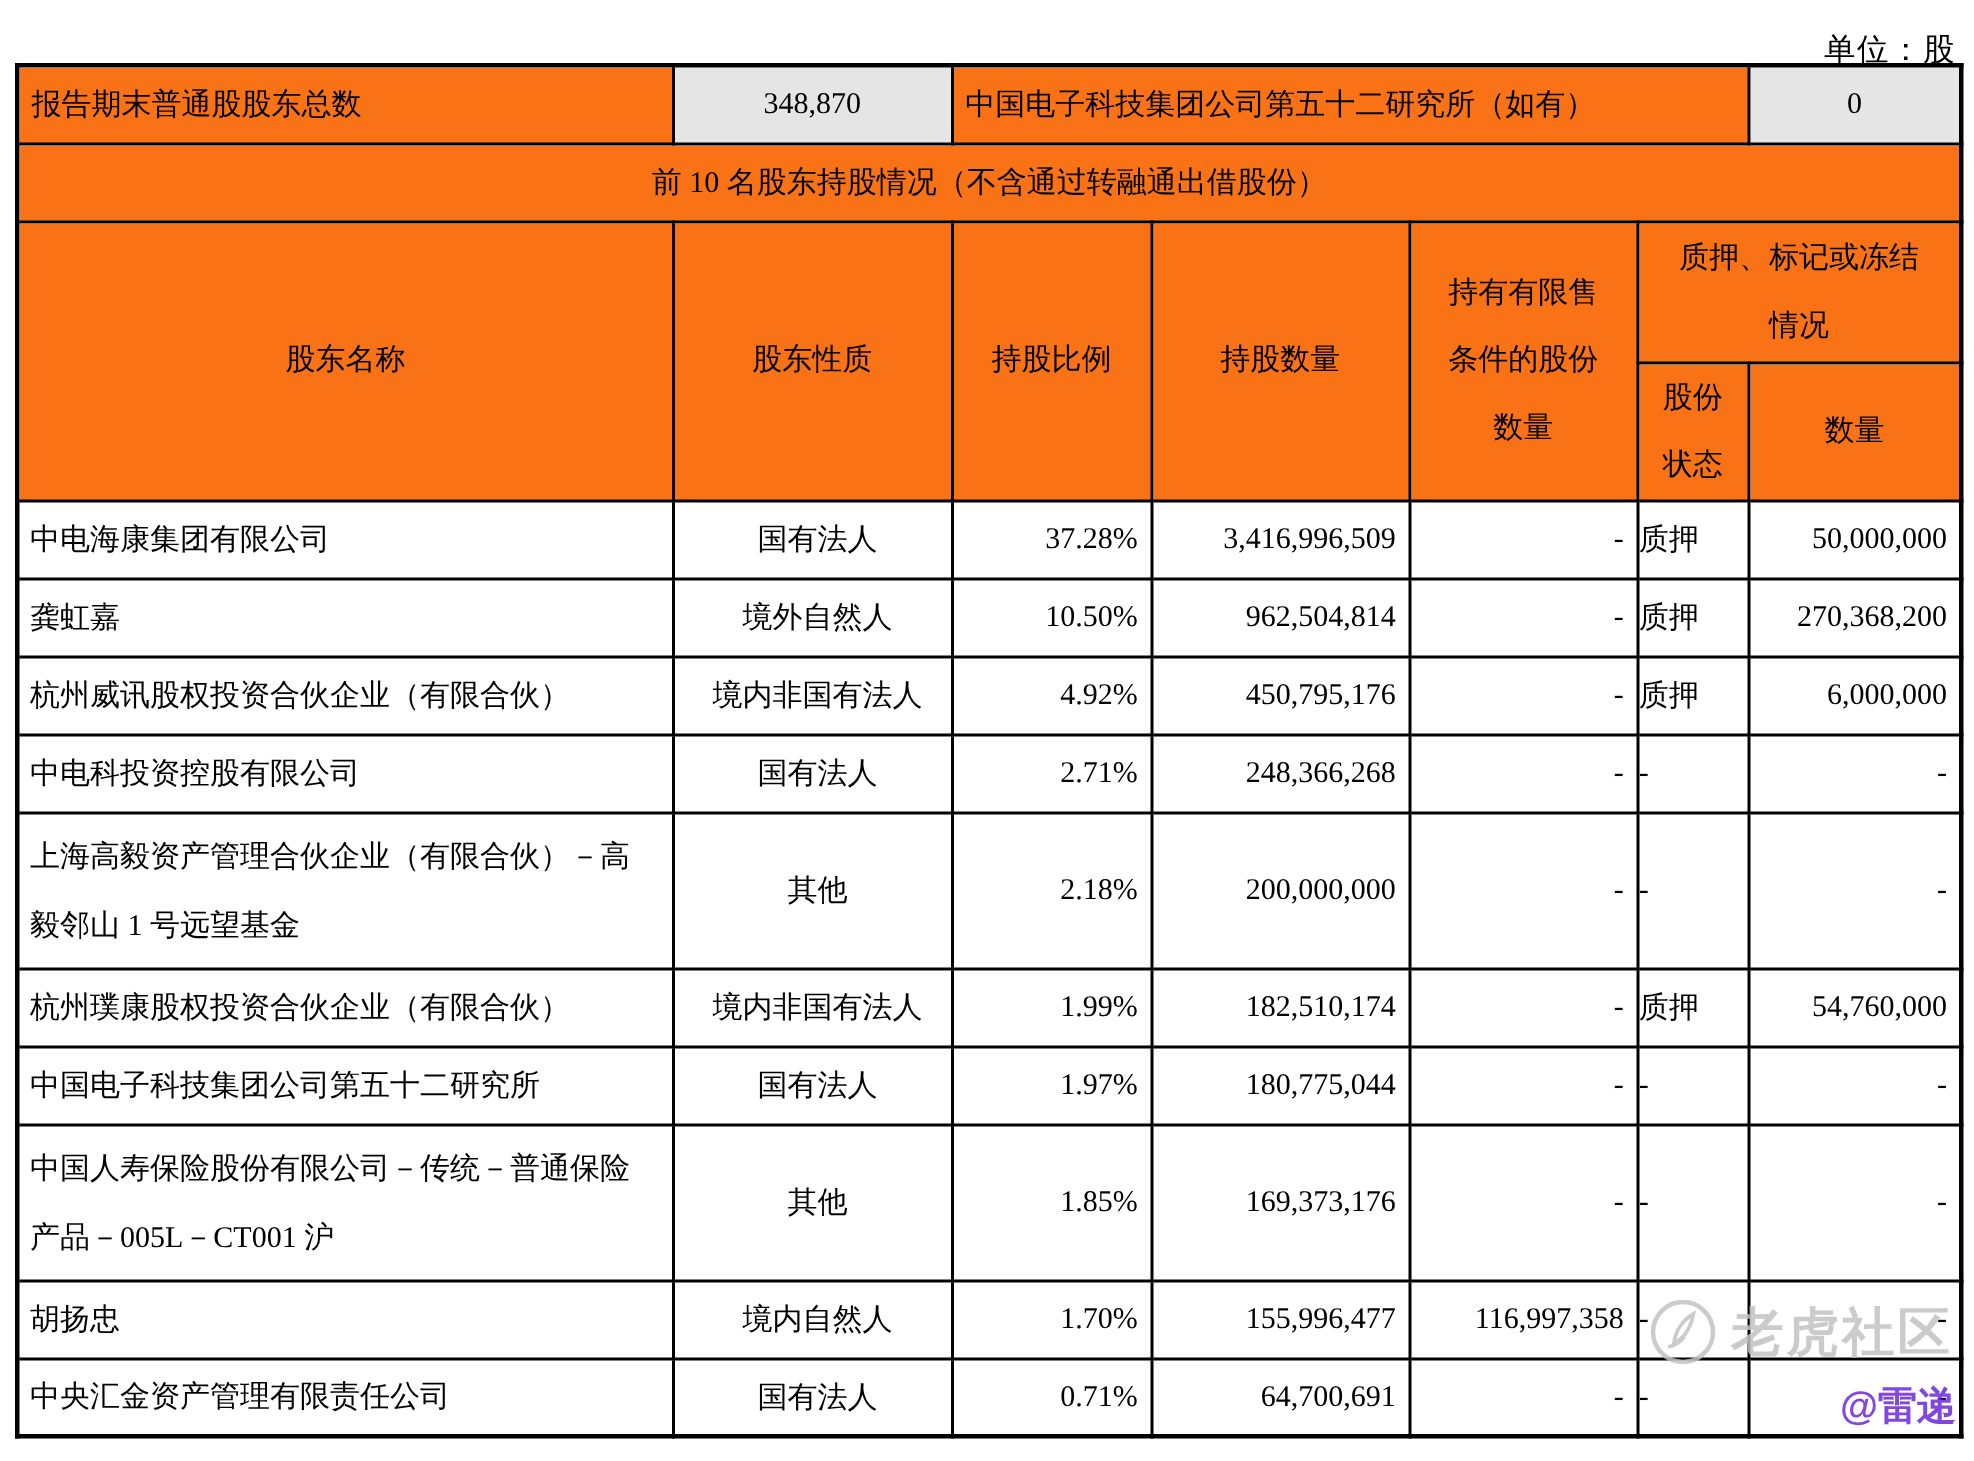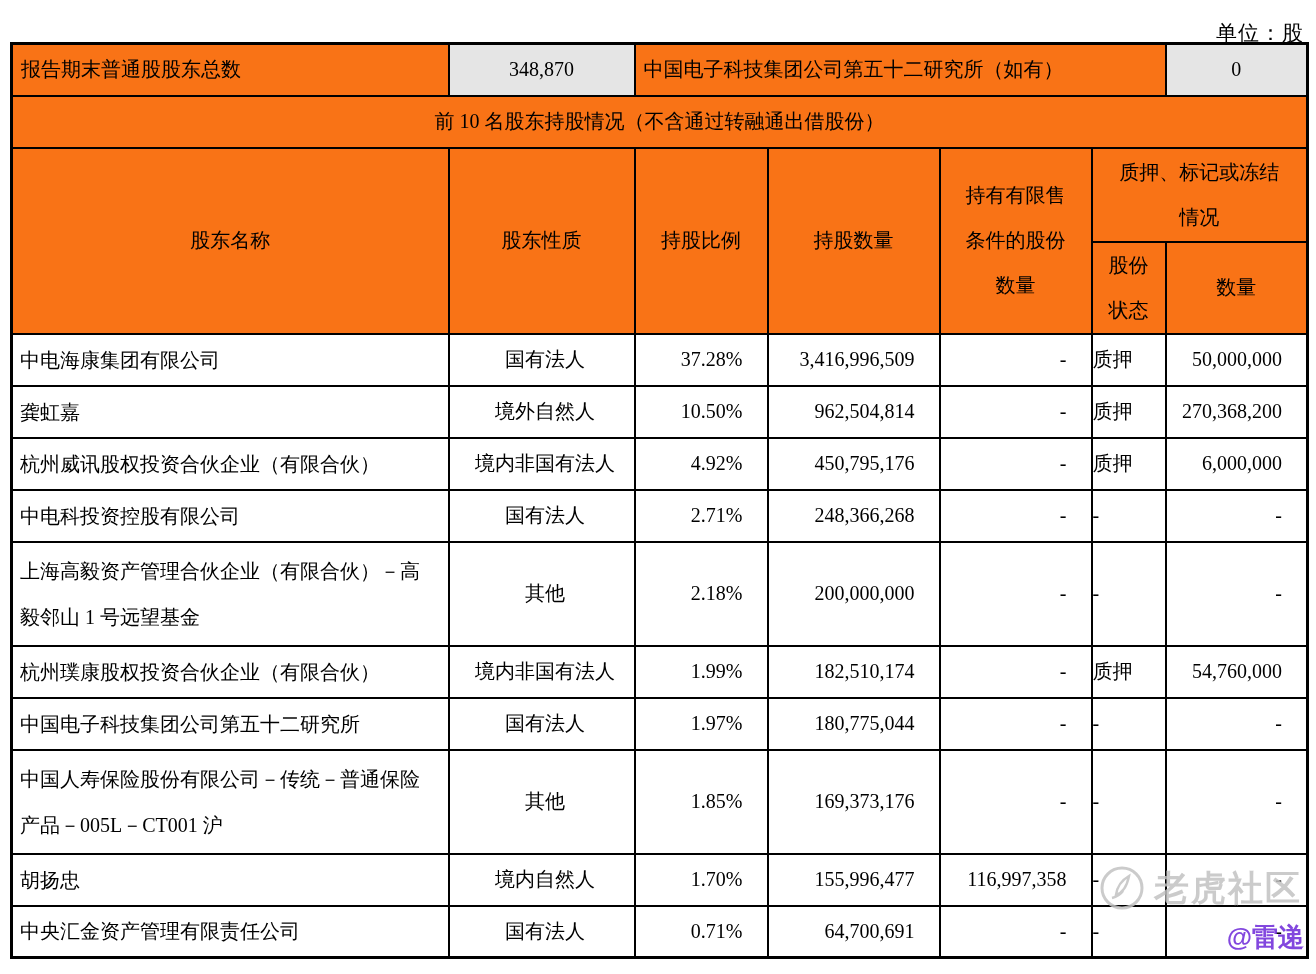--- a/index.html
+++ b/index.html
@@ -44,21 +44,21 @@
   .data-row td   { height: 52px; }
   .data-row.tall td { height: 104px; }
 
   .cell-label { text-align: left; padding-left: 8px; }
   .cell-center { text-align: center; }
 
   th.hdr { text-align: center; line-height: 2.25; white-space: pre-line; }
 
   .c-name   { text-align: left;  padding-left: 7px; padding-right: 18px; line-height: 2.3; }
   .c-nature { text-align: center;  padding-left: 7px; font-family: Liberation Serif, serif; }
-  .c-num    { text-align: right; padding-right: 24px; }
+  .c-num    { text-align: right; padding-right: 8px; }
   .c-status { text-align: left; }
 
   .watermark {
     position: absolute;
     left: 1098px; top: 862px;
     width: 210px;
     color: #bdbdbd;
     opacity: 0.85;
     pointer-events: none;
   }

